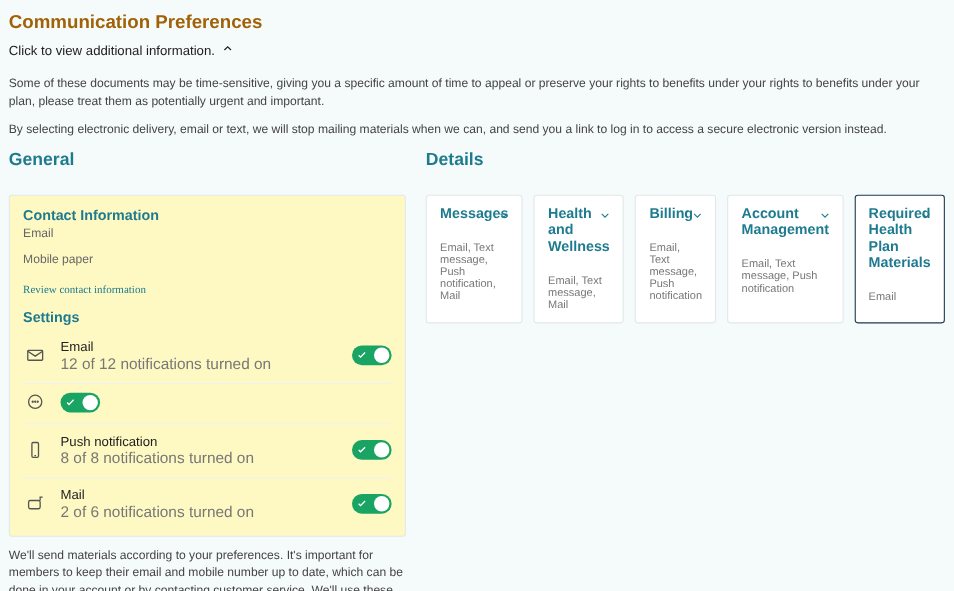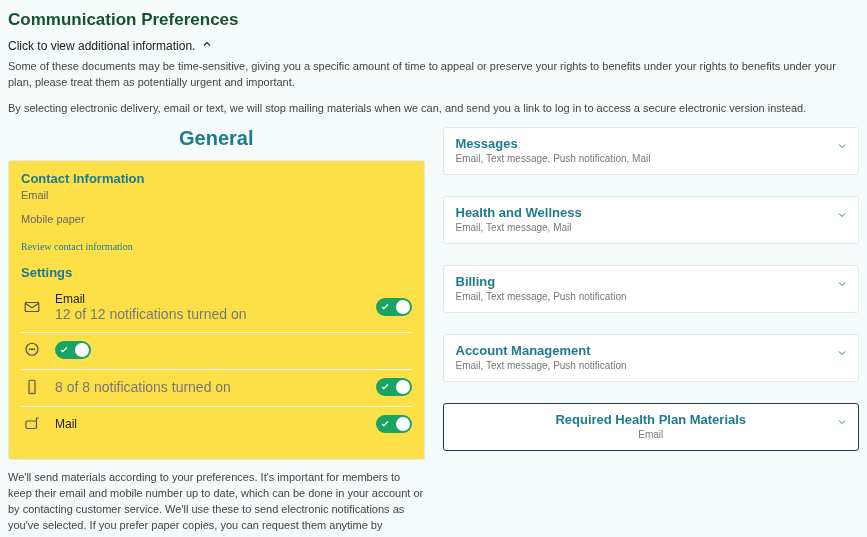--- a/index.html
+++ b/index.html
@@ -1,46 +1,46 @@
 <!DOCTYPE html>
 <html><head>
 <meta charset="utf-8">
 <style>
   * { box-sizing: border-box; margin: 0; padding: 0; }
   body { font-family: -apple-system, BlinkMacSystemFont, "Segoe UI", Arial, sans-serif; background:#f5fafa; color:#333; font-size:12px; width:867px; }
   .page { padding:10px 8px 14px 8px; }
-  h1 { color:#14532d; font-size:17px; font-weight:600; margin-bottom:8px; }
-  .disclosure { font-size:12px; color:#222; cursor:pointer; display:flex; align-items:center; gap:6px; margin-bottom:6px; }
+  h1 { color:#a16207; font-size:17px; font-weight:600; margin-bottom:8px; }
+  .disclosure { font-size:12px; color:#222; cursor:pointer; display:flex; align-items:center; gap:6px; margin-bottom:16px; }
   .disclosure svg { width:12px; height:12px; }
   .intro p { font-size:11px; color:#444; line-height:1.45; margin-bottom:10px; }
   .cols { display:flex; gap:18px; }
   .col { flex:1 1 50%; }
-  h2 { color:#1e7b8f; font-size:20px; font-weight:600; margin-bottom:10px;text-align:center; }
-  .card { background:#fde047; border:1px solid #e2e8e9; border-radius:3px; padding:10px 12px 16px; }
+  h2 { color:#1e7b8f; font-size:16px; font-weight:600; margin-bottom:22px; }
+  .card { background:#fef9c3; border:1px solid #e2e8e9; border-radius:3px; padding:10px 12px 4px; }
   .sub { color:#1e7b8f; font-size:13px; font-weight:600; margin-bottom:3px; }
   .muted { color:#666; font-size:11px; }
   .muted-block { color:#666; font-size:11px; margin:12px 0 2px; }
   .link { color:#1e7b8f; font-size:10px; cursor:pointer; margin-top:14px; display:inline-block;font-family:Liberation Serif, serif; }
   .settings-title { color:#1e7b8f; font-size:13px; font-weight:700; margin:12px 0 4px; }
   .setting-row { display:flex; align-items:center; gap:12px; padding:8px 0 10px; border-bottom:1px solid #eef2f3; }
   .setting-row:last-of-type { border-bottom:none; }
   .icon-slot { width:22px; display:flex; justify-content:center; color:#555; }
   .icon-slot svg { width:18px; height:18px; stroke:#555; fill:none; stroke-width:1.6; }
   .setting-text { flex:1; }
   .setting-name { font-size:12px; color:#222; }
   .setting-sub { font-size:14px; color:#777; }
   .toggle { width:36px; height:18px; background:#19a463; border-radius:18px; position:relative; cursor:pointer; }
   .toggle::after { content:""; position:absolute; right:2px; top:2px; width:14px; height:14px; background:#fff; border-radius:50%; }
   .toggle svg { position:absolute; left:4px; top:4px; width:10px; height:10px; }
   .below p { font-size:11px; color:#444; line-height:1.45; margin-top:10px; }
-  .accordion { display:flex; flex-direction:column; gap:21px; }
+  .accordion { display:flex; gap:10px; }
   .acc-item { background:#fff; border:1px solid #e2e8e9; border-radius:3px; padding:8px 12px 10px; position:relative; cursor:pointer; }
-  .acc-item.selected { border:1.5px solid #1a3a52;text-align:center; }
+  .acc-item.selected { border:1.5px solid #1a3a52; }
   .acc-title { color:#1e7b8f; font-size:13px; font-weight:600; }
-  .acc-sub { color:#777; font-size:10px; margin-top:2px; }
+  .acc-sub { color:#777; font-size:10px; margin-top:19px; }
   .chev { position:absolute; right:10px; top:12px; color:#1e7b8f; }
   .chev svg { width:12px; height:12px; stroke:#1e7b8f; fill:none; stroke-width:2; }
 </style>
 </head>
 <body>
 <div class="page">
 
 <h1>Communication Preferences</h1>
 
 <div class="disclosure">
@@ -104,56 +104,59 @@
       </div>
 
       <div class="setting-row">
         <span class="icon-slot">
           <svg viewBox="0 0 24 24">
                 <rect x="8" y="3" width="8" height="18" rx="1.5"></rect>
                 <line x1="11" y1="19" x2="13" y2="19"></line>
               </svg>
         </span>
         <div class="setting-text">
+          <div class="setting-name">Push notification</div>
           <div class="setting-sub">8 of 8 notifications turned on</div>
         </div>
         <div class="toggle">
           <svg viewBox="0 0 24 24">
                 <path d="M5 12l4 4 10-10" stroke="#fff" stroke-width="3" fill="none"></path>
               </svg>
         </div>
       </div>
 
       <div class="setting-row">
         <span class="icon-slot">
           <svg viewBox="0 0 24 24">
                 <rect x="4" y="8" width="14" height="10" rx="2"></rect>
                 <path d="M18 8v-4h3"></path>
               </svg>
         </span>
         <div class="setting-text">
           <div class="setting-name">Mail</div>
+          <div class="setting-sub">2 of 6 notifications turned on</div>
         </div>
         <div class="toggle">
           <svg viewBox="0 0 24 24">
                 <path d="M5 12l4 4 10-10" stroke="#fff" stroke-width="3" fill="none"></path>
               </svg>
         </div>
       </div>
     </div>
 
     <div class="below">
       <p>We'll send materials according to your preferences. It's important for members to keep their email and mobile number up to date, which can be done in your account or by contacting customer service. We'll use these to send electronic notifications as you've selected. If you prefer paper copies, you can request them anytime by contacting customer service. You can also update your preferences through your account at any time.</p>
 
     </div>
     <br>
     
   </div>
 
   <div class="col">
+    <h2>Details</h2>
     <div class="accordion">
 
       <div class="acc-item">
         <div class="acc-title">Messages</div>
         <div class="acc-sub">Email, Text message, Push notification, Mail</div>
         <span class="chev"><svg viewBox="0 0 24 24">
                 <path d="M6 9l6 6 6-6"></path>
               </svg></span>
       </div>
 

